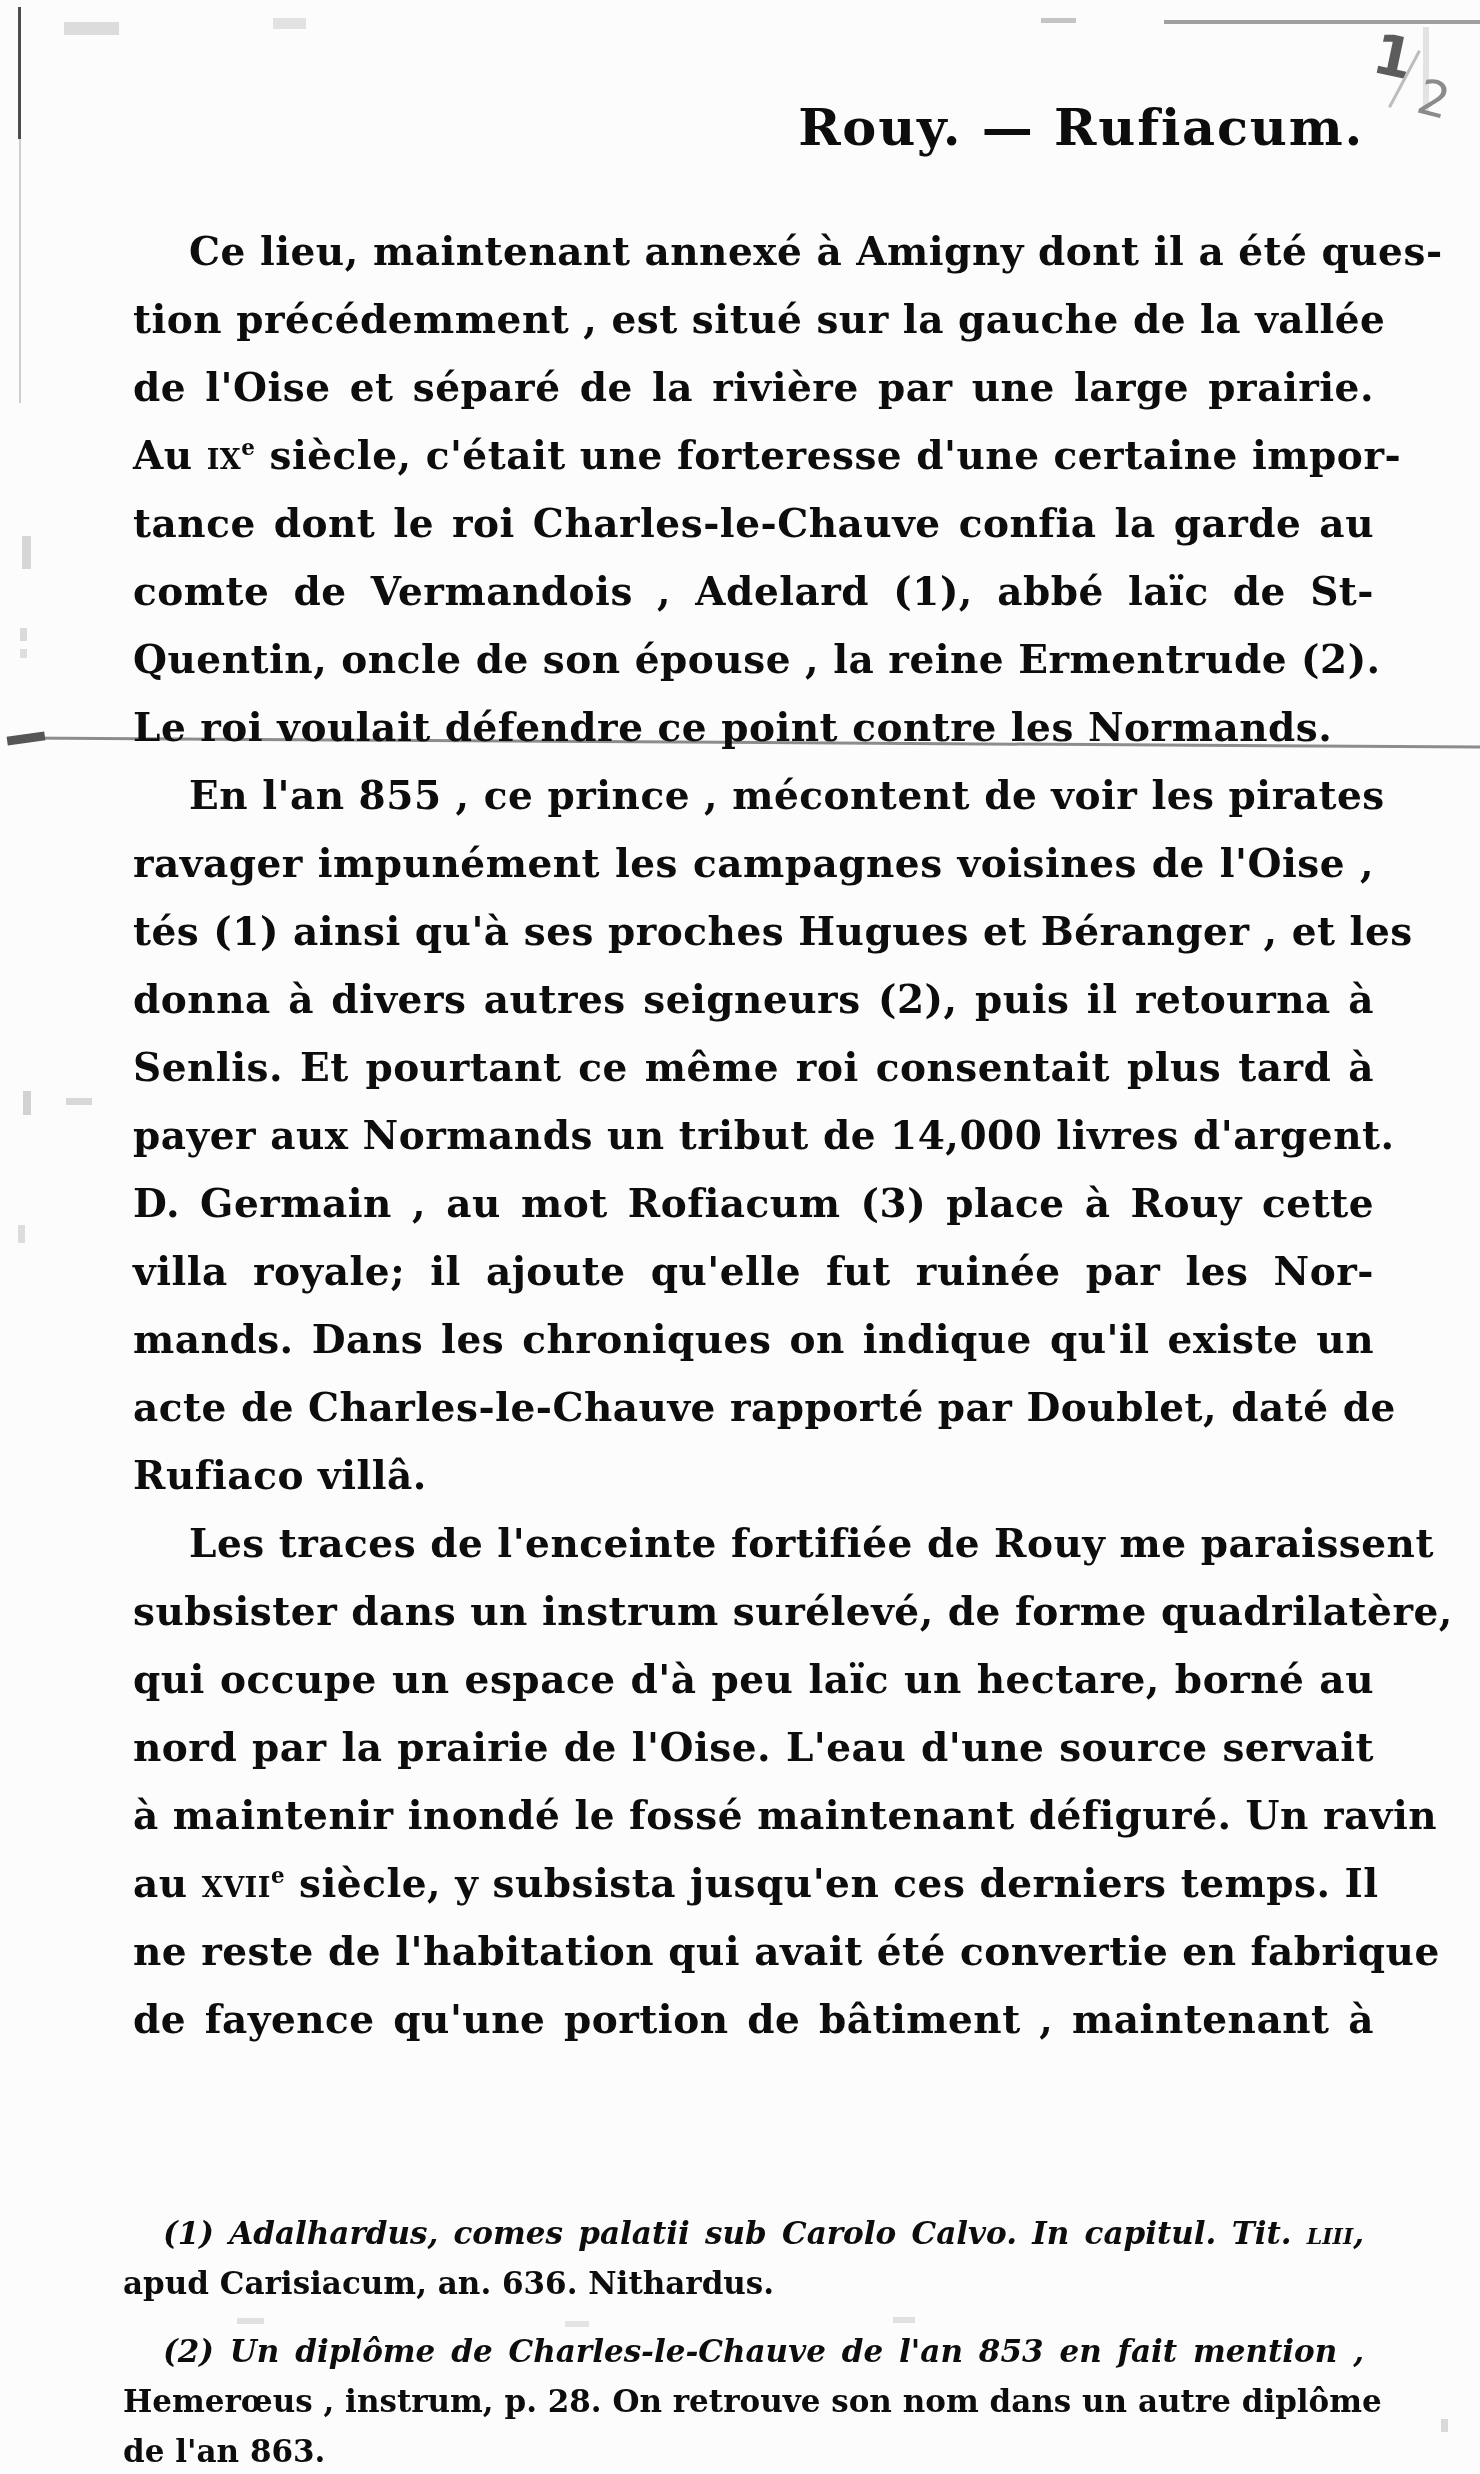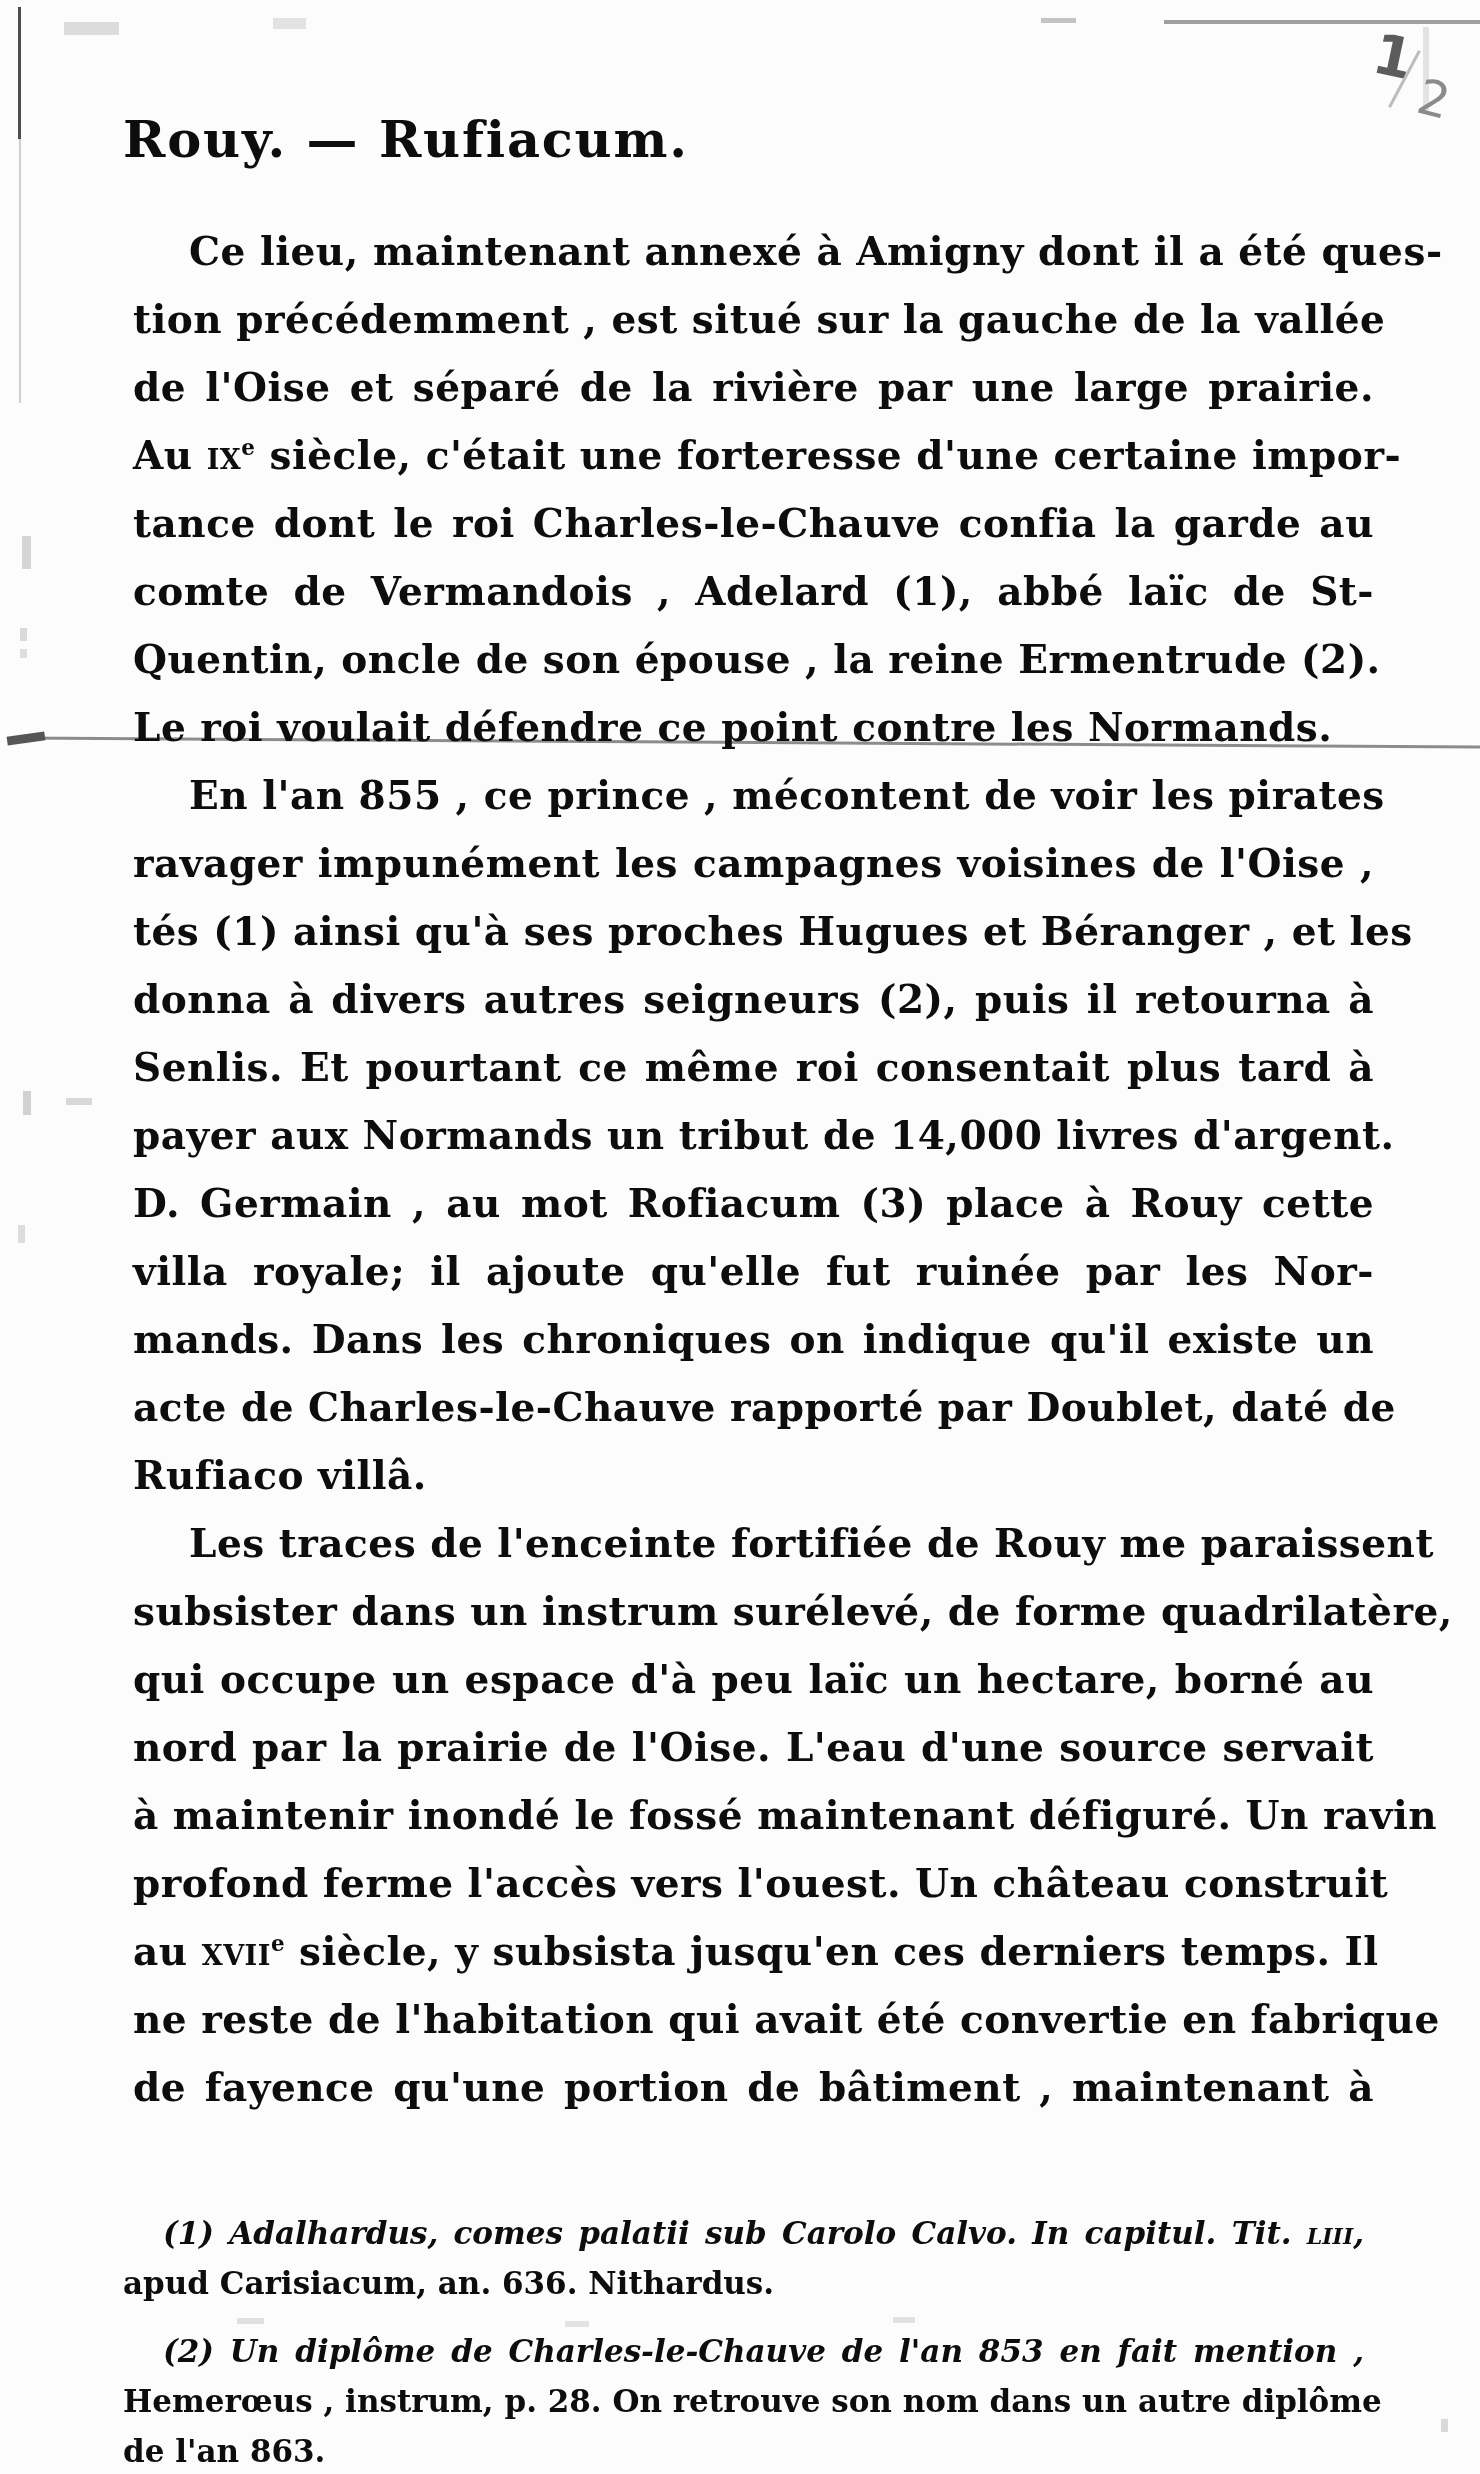--- a/index.html
+++ b/index.html
@@ -7,22 +7,22 @@
     position: relative;
     width: 1480px;
     height: 2475px;
     background: #fcfcfc;
     overflow: hidden;
     font-family: "DejaVu Serif", "Liberation Serif", serif;
     color: #0d0d0d;
   }
   .page-title {
     position: absolute;
-    top: 109px; left: 123px; width: 1241px;
-    text-align: left;
+    top: 97px; left: 123px; width: 1241px;
+    text-align: right;
     font-size: 51px;
     font-weight: bold;
     letter-spacing: 1.8px;
   }
   .body-text {
     position: absolute;
     top: 217px; left: 133px; width: 1241px;
   }
   .body-text .line {
     height: 68px;
@@ -142,21 +142,20 @@
         <div class="line"><span>mands. Dans les chroniques on indique qu'il existe un</span></div>
         <div class="line"><span>acte de Charles-le-Chauve rapporté par Doublet, daté </span><span class="i">de</span></div>
         <div class="line last"><span class="i">Rufiaco villâ</span><span>.</span></div>
       </div>
       <div class="paragraph">
         <div class="line indent"><span>Les traces de l'enceinte fortifiée de Rouy me paraissent</span></div>
         <div class="line"><span>subsister dans un instrum surélevé, de forme quadrilatère,</span></div>
         <div class="line"><span>qui occupe un espace d'à peu laïc un hectare, borné au</span></div>
         <div class="line"><span>nord par la prairie de l'Oise. L'eau d'une source servait</span></div>
         <div class="line"><span>à maintenir inondé le fossé maintenant défiguré. Un ravin</span></div>
-        <div class="line"><span>profond ferme l'accès vers l'ouest. Un château construit</span></div>
         <div class="line"><span>au </span><span class="sc">xvii</span><span class="sup">e</span><span> siècle, y subsista jusqu'en ces derniers temps. Il</span></div>
         <div class="line"><span>ne reste de l'habitation qui avait été convertie en fabrique</span></div>
         <div class="line"><span>de fayence qu'une portion de bâtiment , maintenant à</span></div>
       </div>
     </div>
 
   <div class="footnotes">
       <div class="footnote">
         <div class="line indent"><span>(1) Adalhardus, comes palatii sub Carolo Calvo. In capitul. Tit. </span><span class="sc">liii</span><span>,</span></div>
         <div class="line last"><span>apud Carisiacum, an. 636. </span><span class="i">Nithardus</span><span>.</span></div>

